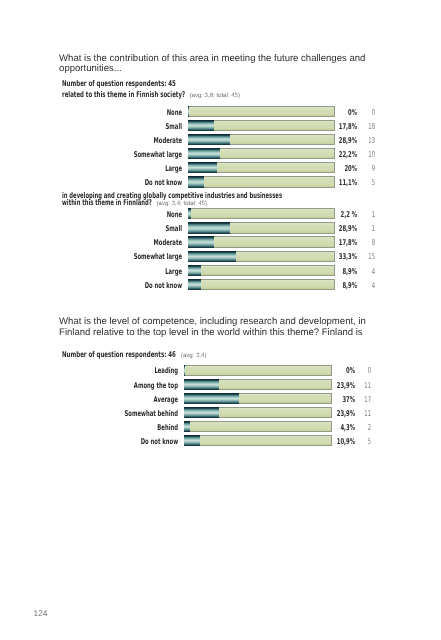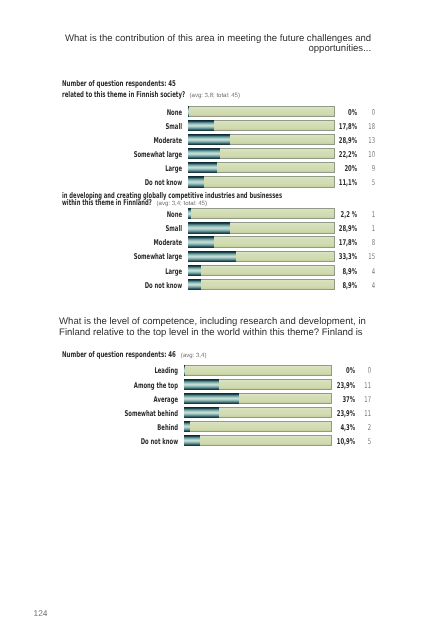--- a/index.html
+++ b/index.html
@@ -35,21 +35,21 @@
   .bar{position:absolute;box-sizing:border-box;
       background:linear-gradient(to bottom,#0c2531 0%,#102c35 8%,#265059 15%,#52858a 23%,#7fadaa 32%,#a6cbc6 41%,#c3dcd6 50%,#b8d4ce 58%,#9cc2bd 65%,#77a5a4 73%,#4e8086 82%,#254a52 91%,#0d2b33 100%);}
   .pageno{position:absolute;left:33.5px;top:608.8px;line-height:8.4px;
       font-family:"Liberation Sans",sans-serif;font-size:8.4px;color:#6f7275;}
 </style>
 </head>
 <body>
 
 <div class="page">
   <div id="content">
-      <div class="q-title" style="top: 34px; text-align: right;">What is the contribution of this area in meeting the future challenges and opportunities...</div>
+      <div class="q-title" style="top: 54px;">What is the contribution of this area in meeting the future challenges and opportunities...</div>
       <div class="condline" style="top: 79.6px; left: 61.7px;"><span>Number of question respondents: 45</span></div>
       <div class="condblock" style="top: 90.7px; left: 61.7px; width: 420px; transform: scaleX(0.75);"><span>related to this theme in Finnish society?</span>  <span class="avg" style="transform: scaleX(1.3333);">(avg: 3,8; total: 45)</span></div>
       <div class="condline rowlabel" style="top: 108.5px; left: 182.3px;">None</div>
       <div class="track" style="left: 187.5px; top: 105.7px; width: 147px; height: 11.2px;"></div>
       <div class="bar" style="left: 187.5px; top: 105.7px; width: 1.7px; height: 11.2px;"></div>
       <div class="condline pct" style="top: 108.5px; left: 357.4px;">0%</div>
       <div class="condline cnt" style="top: 108.5px; left: 375px;">0</div>
       <div class="condline rowlabel" style="top: 122.63px; left: 182.3px;">Small</div>
       <div class="track" style="left: 187.5px; top: 119.83px; width: 147px; height: 11.2px;"></div>
       <div class="bar" style="left: 187.5px; top: 119.83px; width: 26.166px; height: 11.2px;"></div>

